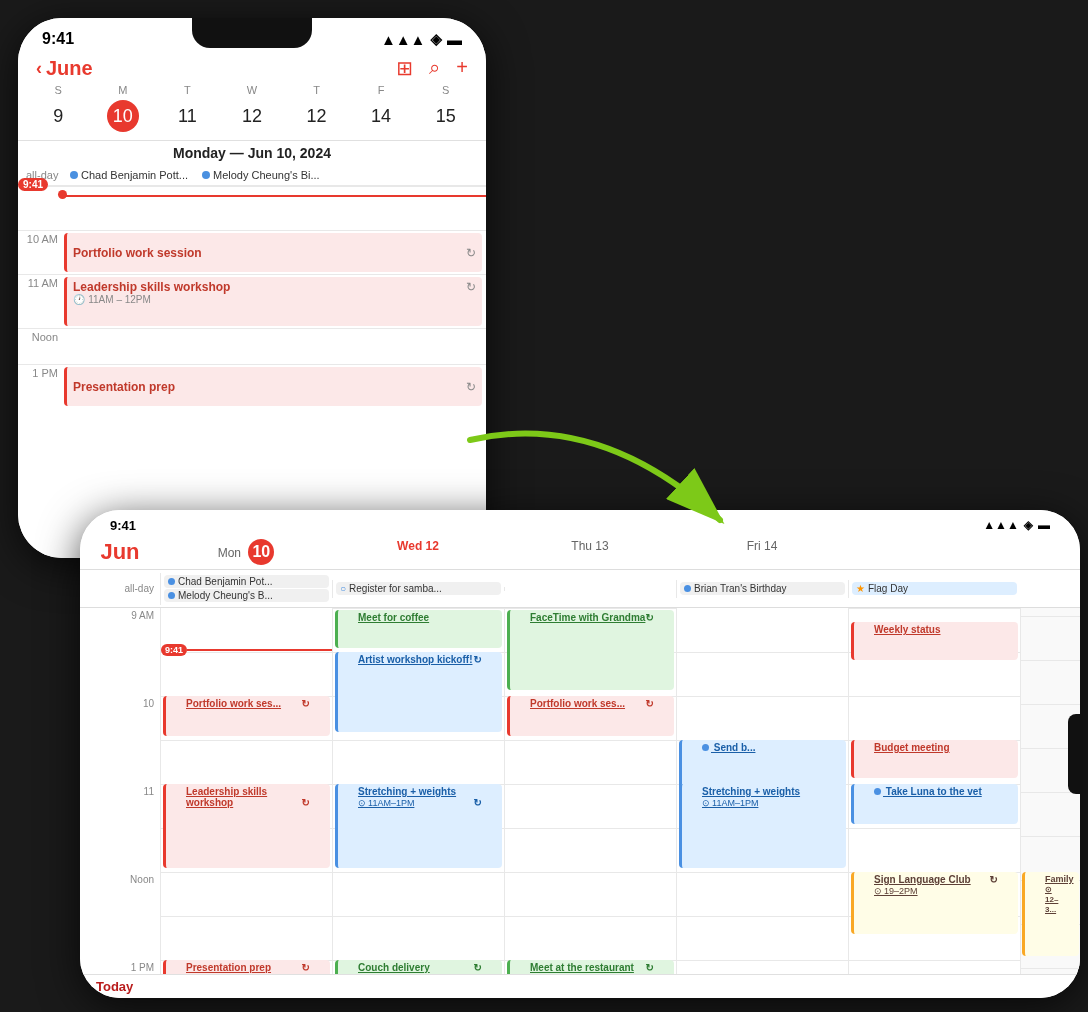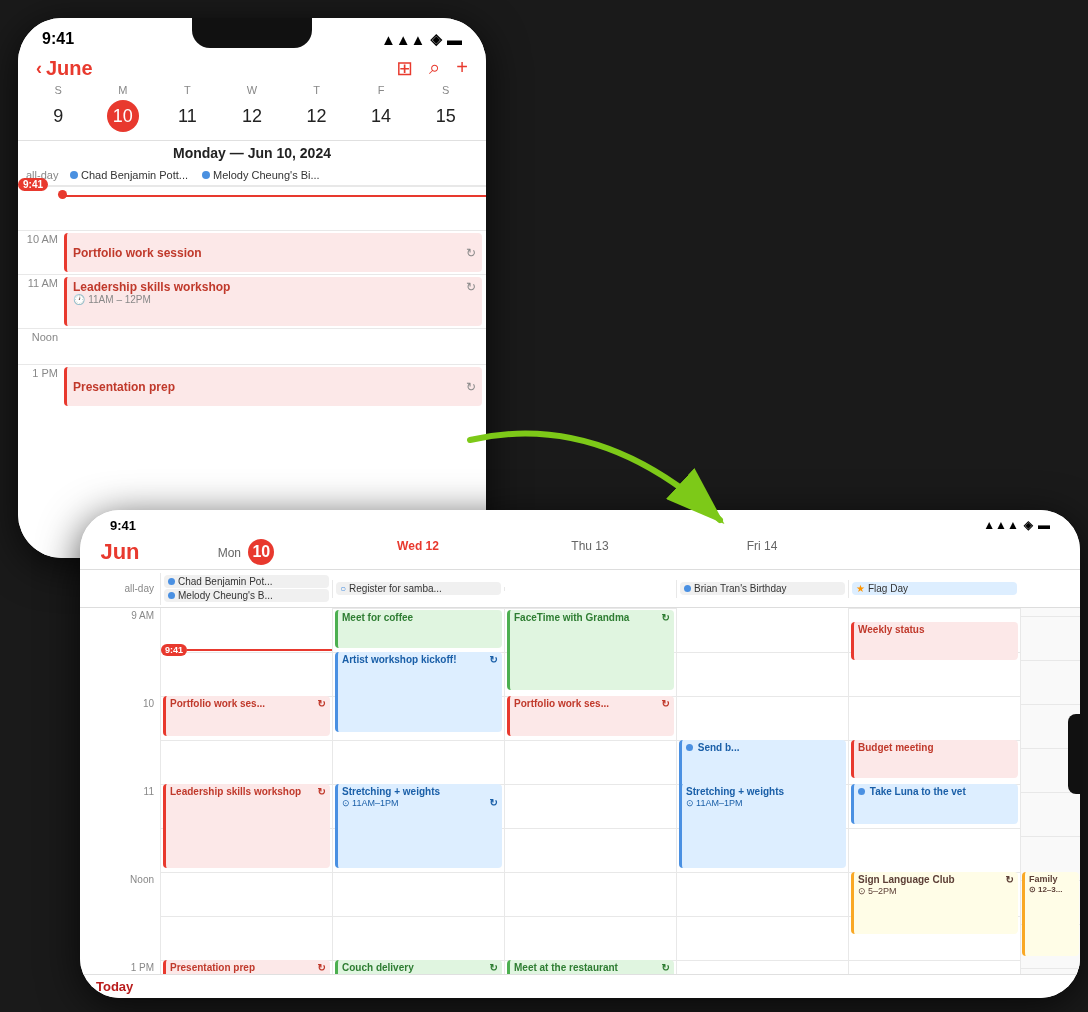--- a/index.html
+++ b/index.html
@@ -261,25 +261,26 @@
       padding-top: 2px;
       font-size: 10px;
       color: #888;
       flex-shrink: 0;
     }
     .abs-event {
       position: absolute;
       left: 2px;
       right: 2px;
       border-radius: 4px;
-      padding: 2px 4px;
+      padding: 2px 20px;
       font-size: 10px;
       font-weight: 600;
       overflow: hidden;
       z-index: 2;
+      text-decoration: underline;
     }
   </style>
 </head>
 <body>
 
 <div class="phone-portrait">
   <div class="phone-portrait-inner">
 
     <div class="notch-p"></div>
 
@@ -593,21 +594,21 @@
 
           <div class="abs-event ls-event-red" style="top:132px;height:38px;">Budget meeting</div>
 
           <div class="abs-event ls-event-blue" style="top:176px;height:40px;">
             <span class="dot-blue" style="display:inline-block;margin-right:2px;"></span> Take Luna to the vet
           </div>
           <div class="hour-slot"></div>
           <div class="hour-slot"></div>
 
           <div class="abs-event ls-event-yellow" style="top:264px;height:62px;">
-            Sign Language Club <span style="float:right;">↻</span><br><span style="font-size:9px;font-weight:400;">⊙ 5–2PM</span>
+            Sign Language Club <span style="float:right;">↻</span><br><span style="font-size:9px;font-weight:400;">⊙ 19–2PM</span>
           </div>
           <div class="hour-slot"></div>
           <div class="hour-slot"></div>
           <div class="hour-slot"></div>
 
         </div>
 
         <div style="border-left:1px solid #e8e8e8;position:relative;background:#f9f9f9;">
           <div style="writing-mode:vertical-rl;font-size:9px;color:#888;padding:4px 2px;"></div>
 

